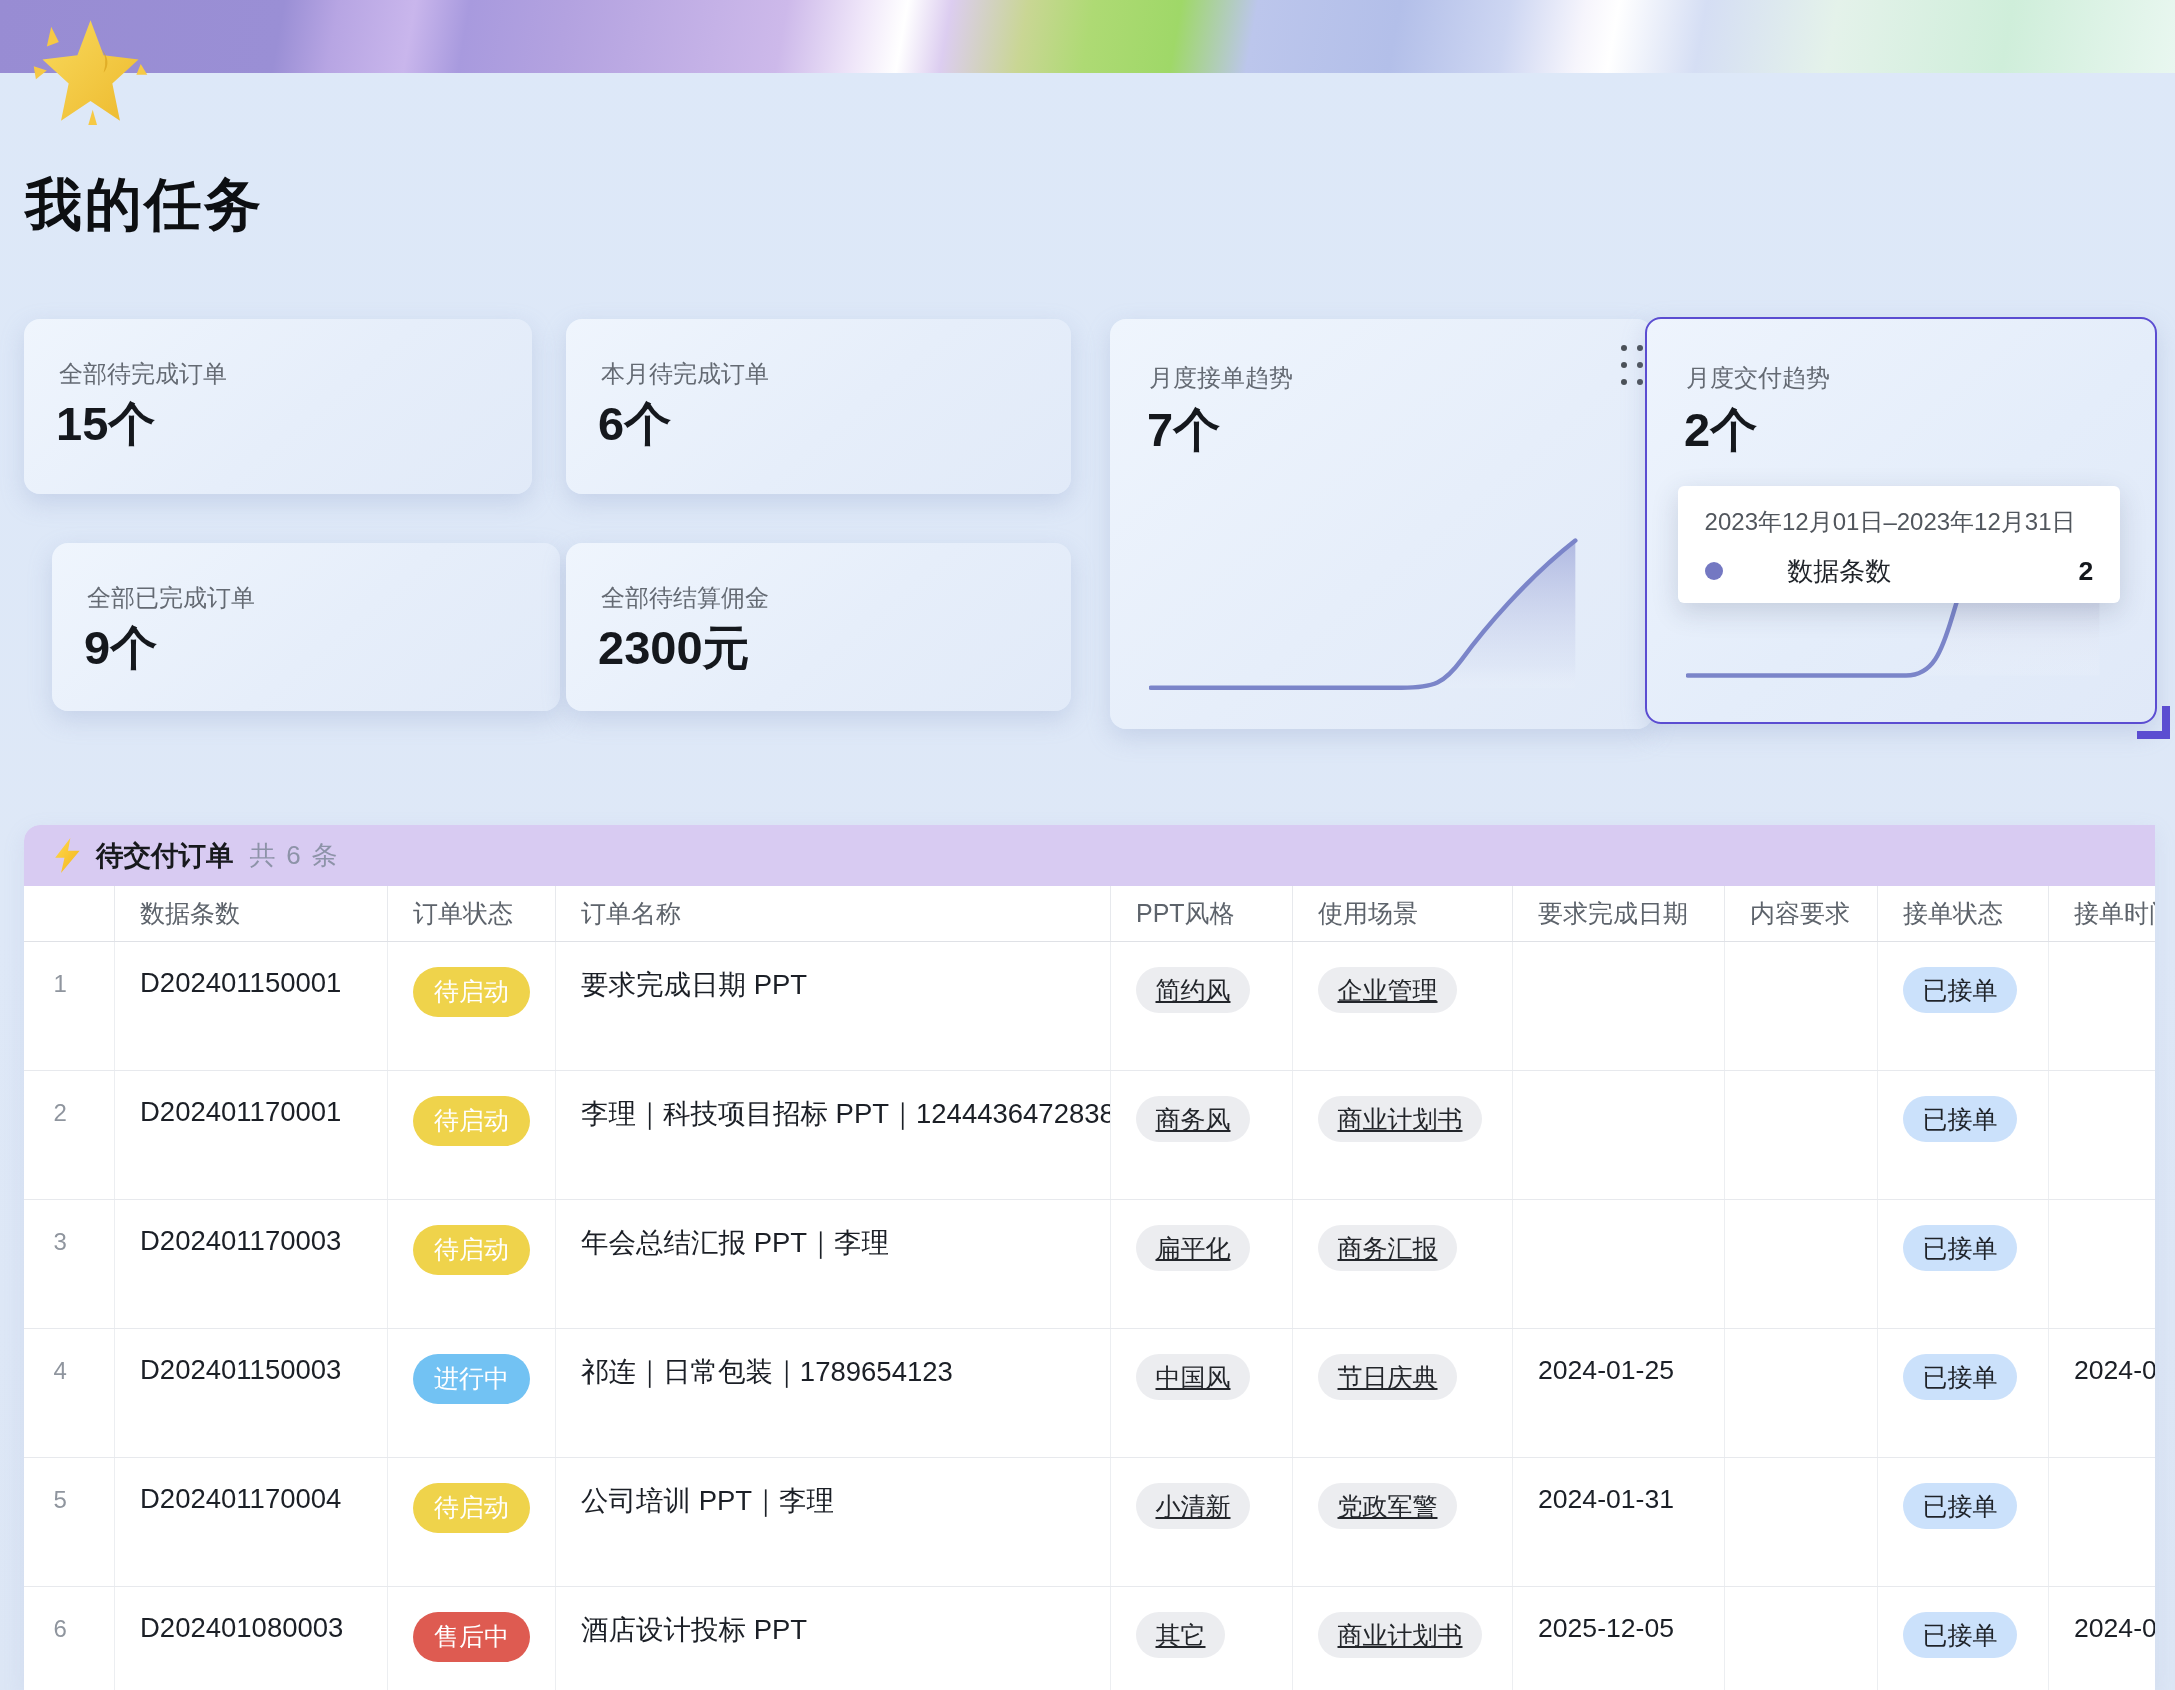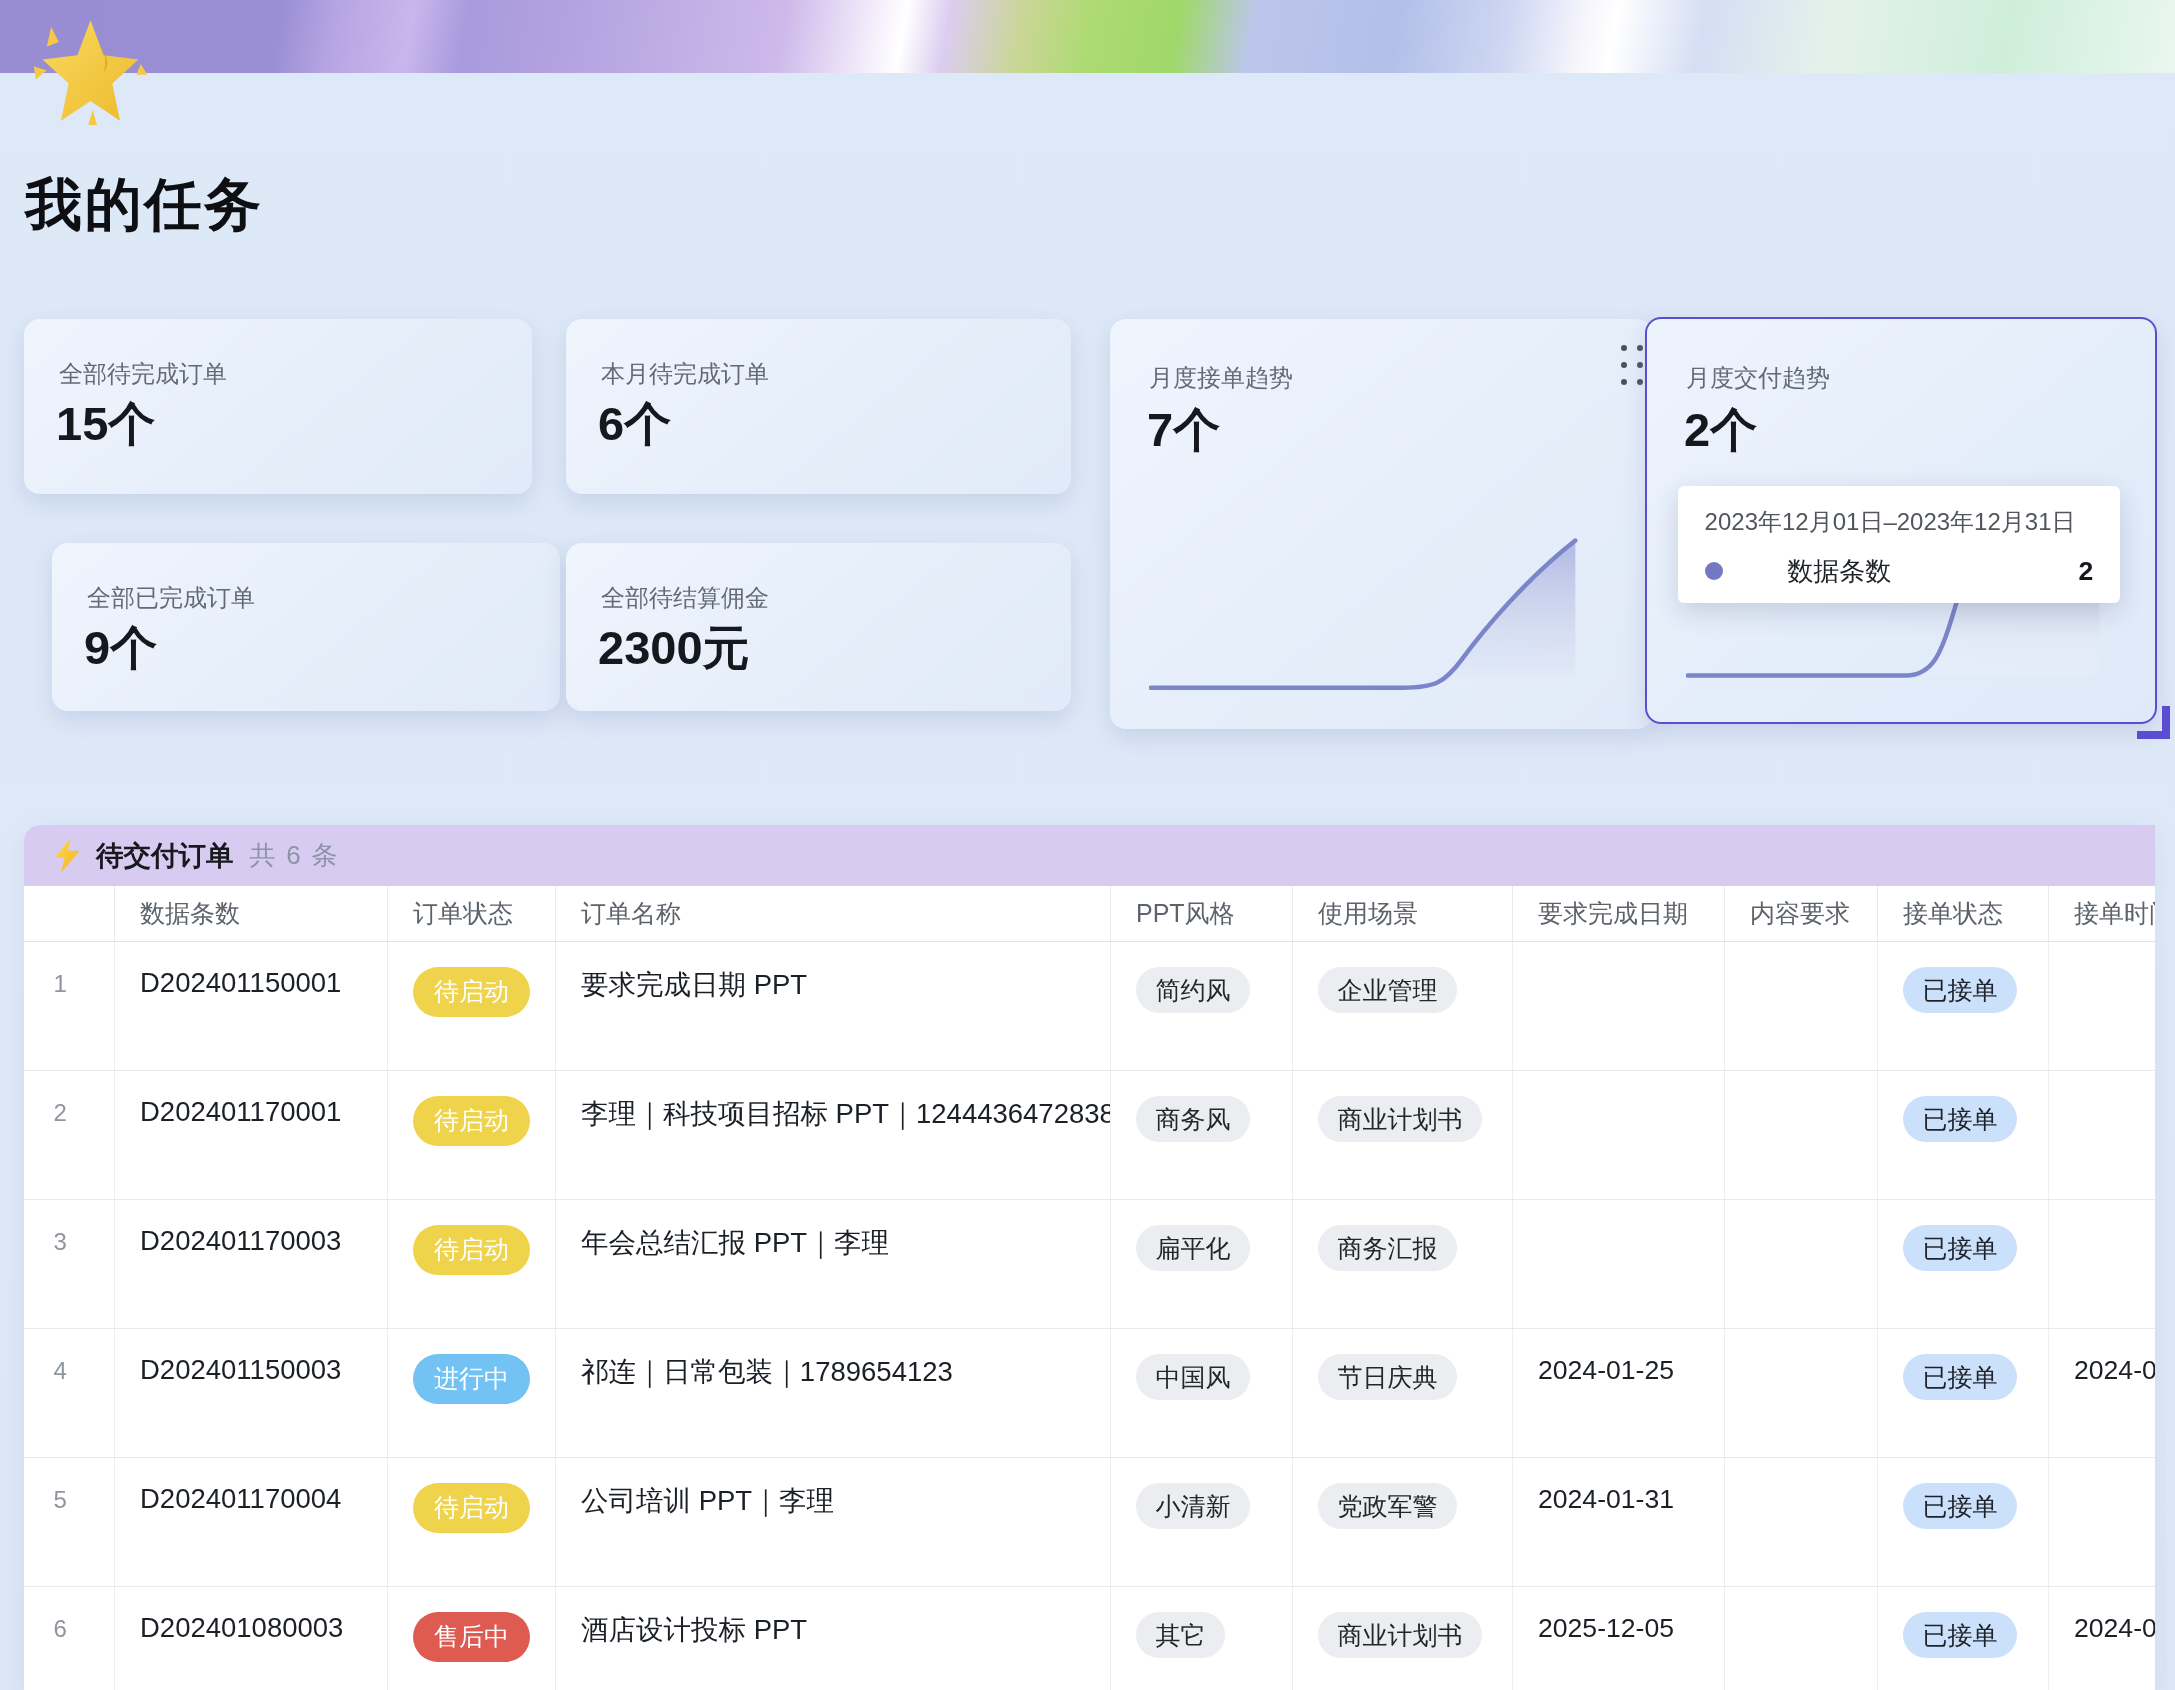--- a/index.html
+++ b/index.html
@@ -78,21 +78,21 @@
   .t-row{display:grid;grid-template-columns:91px 273px 168px 555px 182px 220px 212px 153px 171px 246px;
     height:128px;border-bottom:0.9px solid #e7e9ed;background:#fff;}
   .t-row .cell{padding:25px 17.7px 0 25px;border-right:0.9px solid #eceef1;box-sizing:border-box;
     font-size:27.5px;color:#1b1f26;overflow:hidden;white-space:nowrap;}
   .t-row .cell.num{padding-left:0;text-align:center;color:#8f959e;font-size:24px;padding-top:28px;}
   .pill{display:inline-block;border-radius:886px;font-size:25px;line-height:1;}
   .status-pill{padding:12.4px 21px;color:#ffffff;}
   .status-yellow{background:var(--status-yellow,#efd34b);}
   .status-blue{background:var(--status-blue,#72c2f3);}
   .status-red{background:var(--status-red,#de5b51);}
-  .gray-pill{background:var(--pill-gray,#ecedf0);color:#23262b;padding:10.6px 19.5px;}
+  .gray-pill{background:var(--pill-gray,#ecedf0);color:#23262b;padding:10.6px 19.5px;text-decoration:underline;}
   .accept-pill{background:var(--accept-blue,#cbe1fb);color:#1f2329;padding:10.6px 19.5px;}
   .date-text{font-size:26.6px;color:#1b1f26;}
 </style>
 </head>
 <body>
 
 <div id="stage">
 
   <div class="banner"></div>
 

